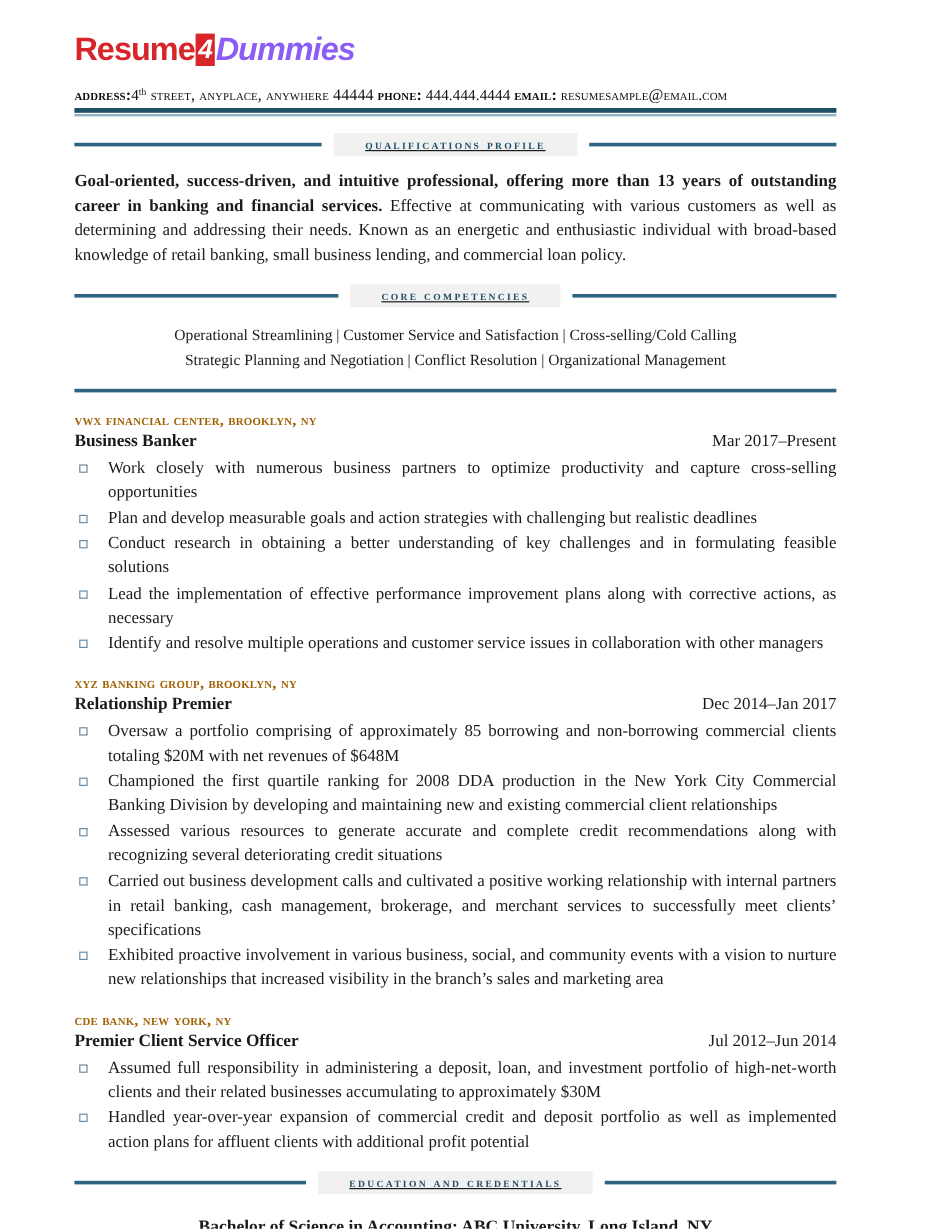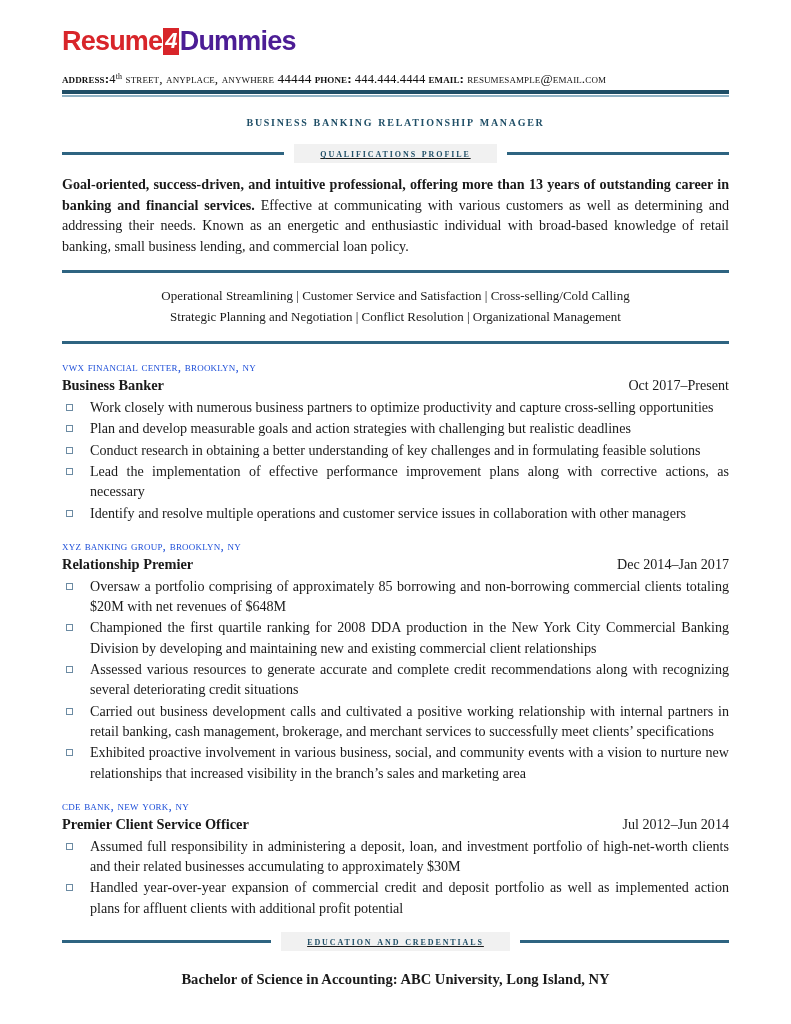--- a/index.html
+++ b/index.html
@@ -11,21 +11,21 @@
     width: 791px;
     height: 1024px;
     font-family: "Liberation Serif", "DejaVu Serif", serif;
     color: #1a1a1a;
     overflow: hidden;
   }
   .page {
     width: 791px;
     height: 736px;
     box-sizing: border-box;
-    padding: 24px 62px 0 62px;
+    padding: 24px 94px 0 62px;
     position: relative;
     background: #ffffff;
   }
 
   
   .logo-row {
     display: flex;
     align-items: flex-end;
     height: 32px;
   }
@@ -45,21 +45,21 @@
     color: #ffffff;
     display: inline-block;
     padding: 0 2px 1px 2px;
     margin: 0 1px;
     font-size: 22px;
     line-height: 26px;
     height: 26px;
     font-style: italic;
     font-weight: bold;
   }
-  .logo-dummies { color: #4c1d95; }
+  .logo-dummies { color: #8b5cf6; font-style: italic; }
 
   .contact {
     font-size: 12.2px;
     letter-spacing: 0.1px;
     color: #111111;
     margin-top: 15px;
     white-space: nowrap;
   }
   .contact .lbl {
     font-weight: bold;
@@ -136,22 +136,22 @@
     text-align: center;
     font-size: 13px;
     line-height: 21px;
     margin-top: 12px;
     margin-bottom: 2px;
   }
 
   
   .job { margin-top: 15px; }
   .company {
-    color: #1d4ed8;
-    font-weight: normal;
+    color: #a16207;
+    font-weight: bold;
     font-size: 13.4px;
     font-variant: small-caps;
     text-transform: lowercase;
     letter-spacing: 0.2px;
   }
   .title-row {
     display: flex;
     justify-content: space-between;
     align-items: baseline;
     margin-top: 2px;
@@ -208,50 +208,50 @@
   <div class="contact">
     <span class="lbl">Address:</span><span class="valnum">4</span><sup>th</sup><span class="val"> Street, Anyplace, Anywhere 44444</span>
     <span class="lbl">Phone:</span>
     <span class="valnum">444.444.4444</span>
     <span class="lbl">Email:</span>
     <span class="val">resumesample@email.com</span>
   </div>
 
   <div class="rule-double"></div>
 
-  <div class="job-target">Business Banking Relationship Manager</div>
 
   <div class="section-head">
     <span class="line"></span>
     <span class="label">Qualifications Profile</span>
     <span class="line"></span>
   </div>
 
   <p class="profile"><b>Goal-oriented, success-driven, and intuitive professional, offering more than 13 years of outstanding career in banking and financial services.</b><span> Effective at communicating with various customers as well as determining and addressing their needs. Known as an energetic and enthusiastic individual with broad-based knowledge of retail banking, small business lending, and commercial loan policy.</span></p>
 
   <div class="section-head">
     <span class="line"></span>
+    <span class="label">Core Competencies</span>
     <span class="line"></span>
   </div>
 
   <div class="competencies">
     <div>Operational Streamlining | Customer Service and Satisfaction | Cross-selling/Cold Calling</div>
     <div>Strategic Planning and Negotiation | Conflict Resolution | Organizational Management</div>
   </div>
 
   <div class="section-head">
     <span class="line"></span>
     <span class="line"></span>
   </div>
 
   <div class="job">
     <div class="company">VWX Financial Center, Brooklyn, NY</div>
     <div class="title-row">
       <span class="job-title">Business Banker</span>
-      <span class="job-dates">Oct 2017–Present</span>
+      <span class="job-dates">Mar 2017–Present</span>
     </div>
     <ul class="bullets">
       <li><span class="marker"></span><span>Work closely with numerous business partners to optimize productivity and capture cross-selling opportunities</span></li>
       <li><span class="marker"></span><span>Plan and develop measurable goals and action strategies with challenging but realistic deadlines</span></li>
       <li><span class="marker"></span><span>Conduct research in obtaining a better understanding of key challenges and in formulating feasible solutions</span></li>
       <li><span class="marker"></span><span>Lead the implementation of effective performance improvement plans along with corrective actions, as necessary</span></li>
       <li><span class="marker"></span><span>Identify and resolve multiple operations and customer service issues in collaboration with other managers</span></li>
     </ul>
   </div>
 

